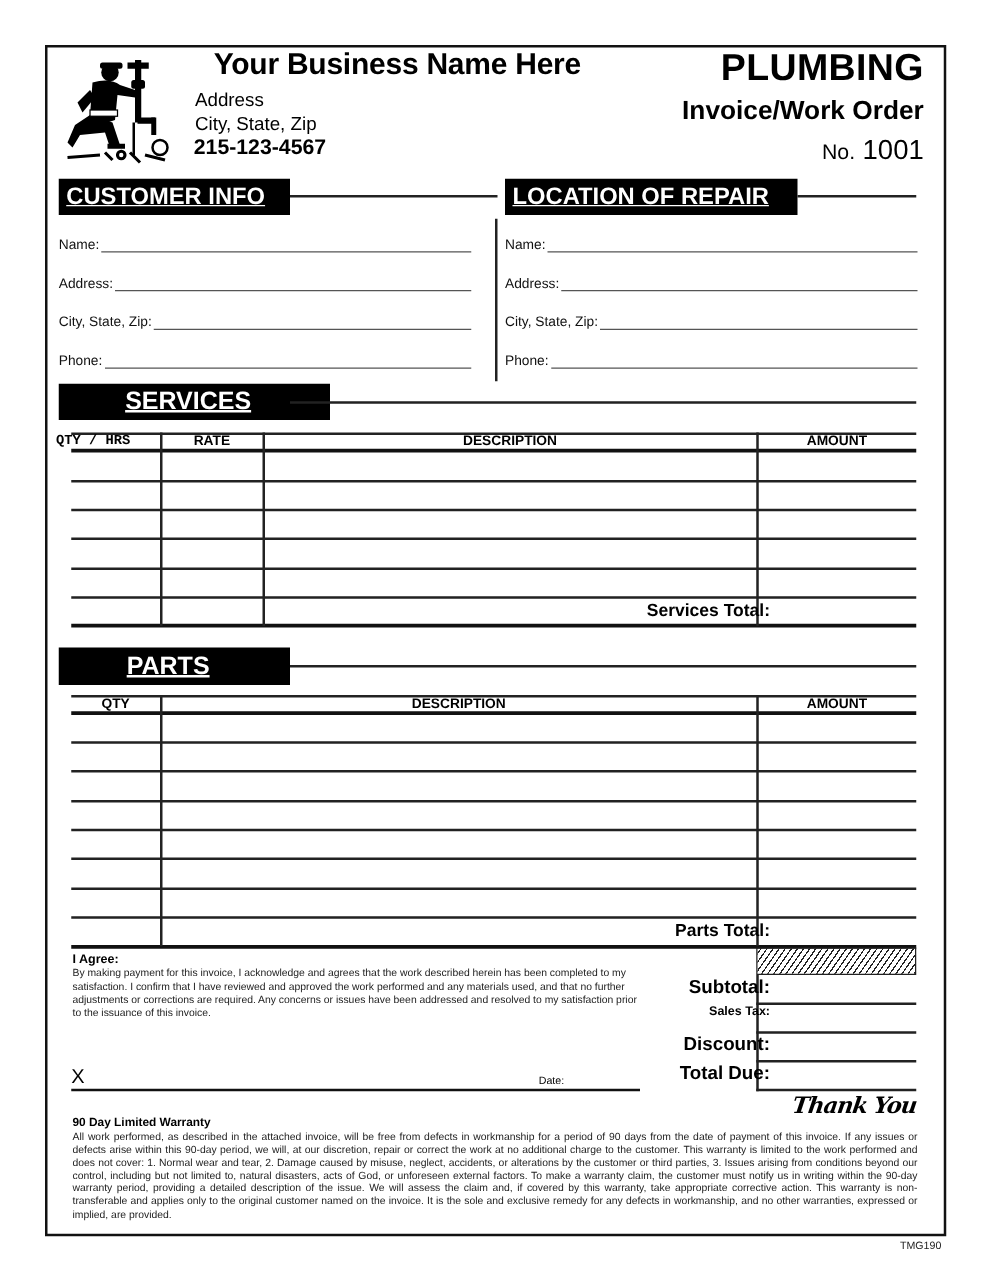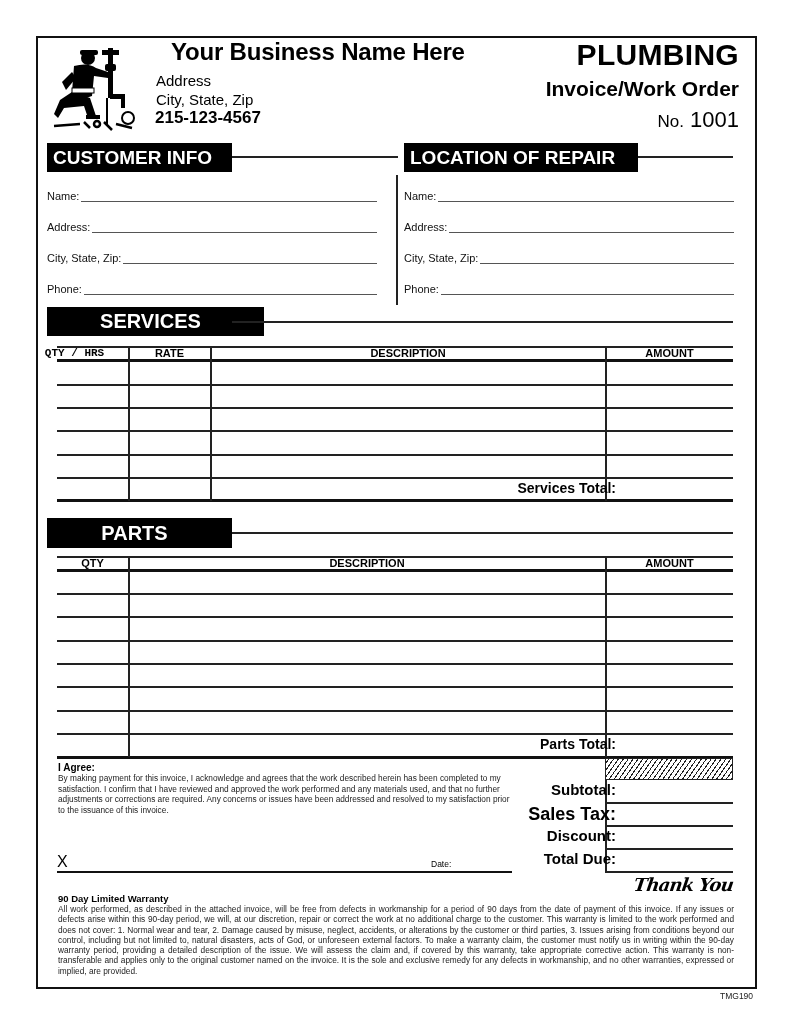--- a/index.html
+++ b/index.html
@@ -15,21 +15,21 @@
   .biz-addr { top:72px; }
   .biz-city { top:91px; }
   .biz-phone { left:155px; top:108px; font-size:17px; font-weight:bold; }
   .title-main { right:52px; top:38px; font-size:30px; font-weight:bold; letter-spacing:0.3px; text-align:right; }
   .title-sub { right:52px; top:77px; font-size:21px; font-weight:bold; text-align:right; }
   .order-no { right:52px; top:107px; text-align:right; white-space:nowrap; }
   .order-no .no-label { font-size:17px; }
   .order-no .no-val { font-size:22px; margin-left:6px; }
 
   
-  .bar { background:#000; color:#fff; font-weight:bold; display:flex; align-items:center; }
+  .bar { background:#000; color:#fff; font-weight:bold; display:flex; align-items:center;text-decoration:underline; }
   .bar-line { height:2px; background:#222; }
   .cust-bar { left:47px; top:143px; width:185px; height:29px; font-size:19px; padding-left:6px; }
   .cust-line { left:232px; top:156px; width:166px; }
   .loc-bar { left:404px; top:143px; width:234px; height:29px; font-size:19px; padding-left:6px; }
   .loc-line { left:638px; top:156px; width:95px; }
   .vdiv { left:396px; top:175px; width:1.5px; height:130px; background:#222; }
 
   .field { display:flex; align-items:flex-end; font-size:11px; height:16px; }
   .field .lbl { white-space:nowrap; padding-right:2px; color:#111; }
   .field .ln { flex:1; border-bottom:1.2px solid #555; height:12px; }
@@ -198,21 +198,21 @@
 
 <div>
   <div class="abs hatch" style="left:605px; top:758px; width:128px; height:22px;"></div>
   <div class="abs vline" style="left:605px; top:780px; height:93px;"></div>
   <div class="abs hline" style="left:605px; top:802px; width:128px;"></div>
   <div class="abs hline" style="left:605px; top:825px; width:128px;"></div>
   <div class="abs hline" style="left:605px; top:848px; width:128px;"></div>
   <div class="abs hline" style="left:605px; top:871px; width:128px;"></div>
 
   <div class="abs total-label" style="left:500px; top:781px; width:97px; font-size:15px;">Subtotal:</div>
-  <div class="abs total-label" style="left:500px; top:804px; width:97px; font-size:18px;">Sales Tax:</div>
+  <div class="abs total-label" style="left:500px; top:804px; width:97px; font-size:10px;">Sales Tax:</div>
   <div class="abs total-label" style="left:500px; top:827px; width:97px; font-size:15px;text-align:right;">Discount:</div>
   <div class="abs total-label" style="left:500px; top:850px; width:97px; font-size:15px;">Total Due:</div>
 
   <div class="abs" style="left:607px; top:781px; width:126px; height:20px;"></div>
   <div class="abs" style="left:607px; top:804px; width:126px; height:20px;"></div>
   <div class="abs" style="left:607px; top:827px; width:126px; height:20px;"></div>
   <div class="abs" style="left:607px; top:850px; width:126px; height:20px;"></div>
 </div>
 
 <div class="abs agree-title">I Agree:</div>

